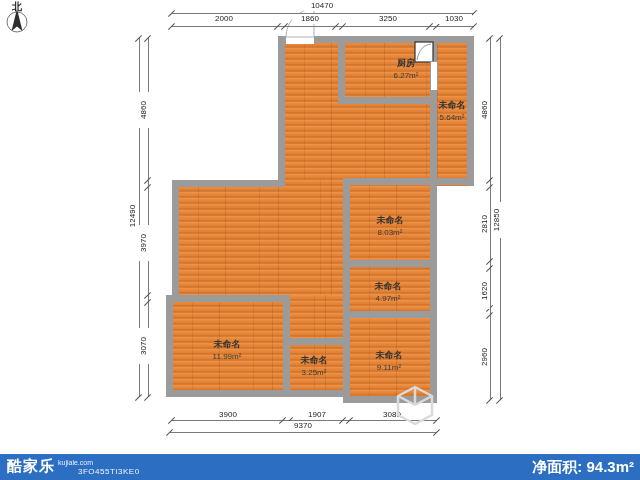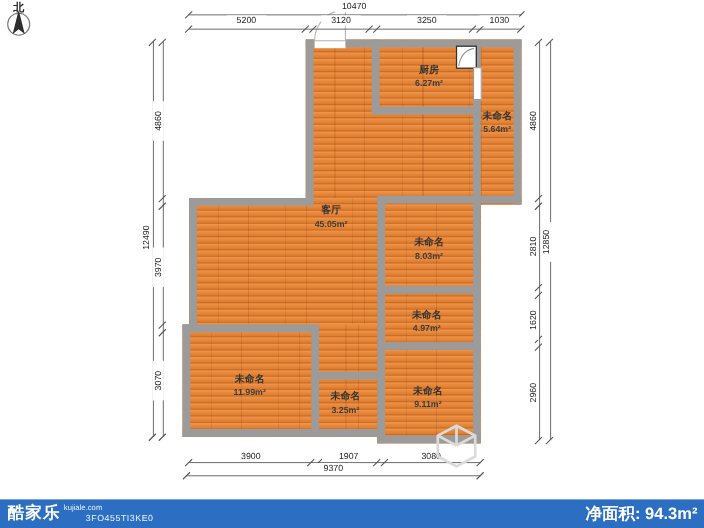--- a/index.html
+++ b/index.html
@@ -9,21 +9,21 @@
   
   .floor{position:absolute;background-color:#e2812f;
     background-image:
       repeating-linear-gradient(90deg, rgba(120,50,10,0.18) 0 1px, rgba(0,0,0,0) 1px 53px),
       repeating-linear-gradient(90deg, rgba(0,0,0,0) 0 26px, rgba(120,50,10,0.12) 26px 27px, rgba(0,0,0,0) 27px 61px),
       repeating-linear-gradient(180deg, #ef9448 0px, #e6883c 2px, #e07f31 4px, #c96d2a 5px, #e8893c 6px);
   }
   .wall{position:absolute;background:#9b9b9b;}
   .room-label{position:absolute;width:80px;text-align:center;color:#333;line-height:11px;}
   .room-label .nm{font-size:9px;font-weight:bold;display:block;}
-  .room-label .ar{font-size:8px;font-weight:bold;display:block;color:#3c3c3c;margin-top:1px;}
+  .room-label .ar{font-size:8px;font-weight:normal;display:block;color:#3c3c3c;margin-top:1px;}
   .hline{position:absolute;height:1px;background:#7a7a7a;}
   .vline{position:absolute;width:1px;background:#7a7a7a;}
   .tk{position:absolute;display:block;width:1px;height:9px;background:#555;transform:rotate(45deg);}
   .dim{position:absolute;width:36px;height:10px;font-size:8px;color:#222;text-align:center;
        line-height:10px;background:#fff;}
   .dim.rot{transform:rotate(-90deg);}
   .window-icon{position:absolute;background:#fff;border:1px solid #999;box-sizing:border-box;}
   .watermark{position:absolute;display:flex;align-items:center;gap:6px;pointer-events:none;}
   .watermark .wm-text{font-size:30px;font-weight:bold;letter-spacing:3px;color:rgba(205,205,205,0.35);
        -webkit-text-stroke:1.2px #d5d5d5;}
@@ -76,31 +76,27 @@
       <path d="M6 31 A28 28 0 0 1 34 3 L34 31 Z" fill="#ffffff" stroke="#b3b3b3" stroke-width="1"></path>
     </svg>
 
     <svg class="abs" style="left:414px;top:41px" width="21" height="23" viewBox="0 0 21 23">
       <rect x="1" y="1" width="18" height="20" fill="#ffffff" stroke="#333" stroke-width="1.2"></rect>
       <path d="M3 19 C5 8 10 4 17 3" fill="none" stroke="#999" stroke-width="1"></path>
     </svg>
 
     <div class="window-icon" style="left:430px;top:61px;width:8px;height:30px"></div>
 
-    <div class="room-label" style="left:350px;top:58px">
+    <div class="room-label" style="left:366px;top:58px">
       <span class="nm">厨房</span>
       <span class="ar">6.27m²</span>
     </div>
     <div class="room-label" style="left:412px;top:100px">
       <span class="nm">未命名</span>
       <span class="ar">5.64m²</span>
-    </div>
-    <div class="room-label" style="left:261px;top:186px">
-      <span class="nm">客厅</span>
-      <span class="ar">45.05m²</span>
     </div>
     <div class="room-label" style="left:350px;top:215px">
       <span class="nm">未命名</span>
       <span class="ar">8.03m²</span>
     </div>
     <div class="room-label" style="left:348px;top:281px">
       <span class="nm">未命名</span>
       <span class="ar">4.97m²</span>
     </div>
     <div class="room-label" style="left:187px;top:339px">
@@ -162,22 +158,22 @@
     <i class="tk" style="left:489px;top:183px"></i>
       <i class="tk" style="left:489px;top:257px"></i>
     <i class="tk" style="left:489px;top:264px"></i>
       <i class="tk" style="left:489px;top:304px"></i>
     <i class="tk" style="left:489px;top:311px"></i>
       <i class="tk" style="left:489px;top:396px"></i>
     <i class="tk" style="left:499px;top:34px"></i>
       <i class="tk" style="left:499px;top:396px"></i>
 
     <div class="dim" style="left:304px;top:1px">10470</div>
-    <div class="dim" style="left:206px;top:14px">5200</div>
-    <div class="dim" style="left:292px;top:14px">3120</div>
+    <div class="dim" style="left:206px;top:14px">2000</div>
+    <div class="dim" style="left:292px;top:14px">1860</div>
     <div class="dim" style="left:370px;top:14px">3250</div>
     <div class="dim" style="left:436px;top:14px">1030</div>
 
     <div class="dim" style="left:210px;top:410px">3900</div>
     <div class="dim" style="left:299px;top:410px">1907</div>
     <div class="dim" style="left:374px;top:410px">3080</div>
     <div class="dim" style="left:285px;top:421px">9370</div>
 
     <div class="dim rot" style="left:115px;top:211px">12490</div>
     <div class="dim rot" style="left:126px;top:105px">4860</div>

